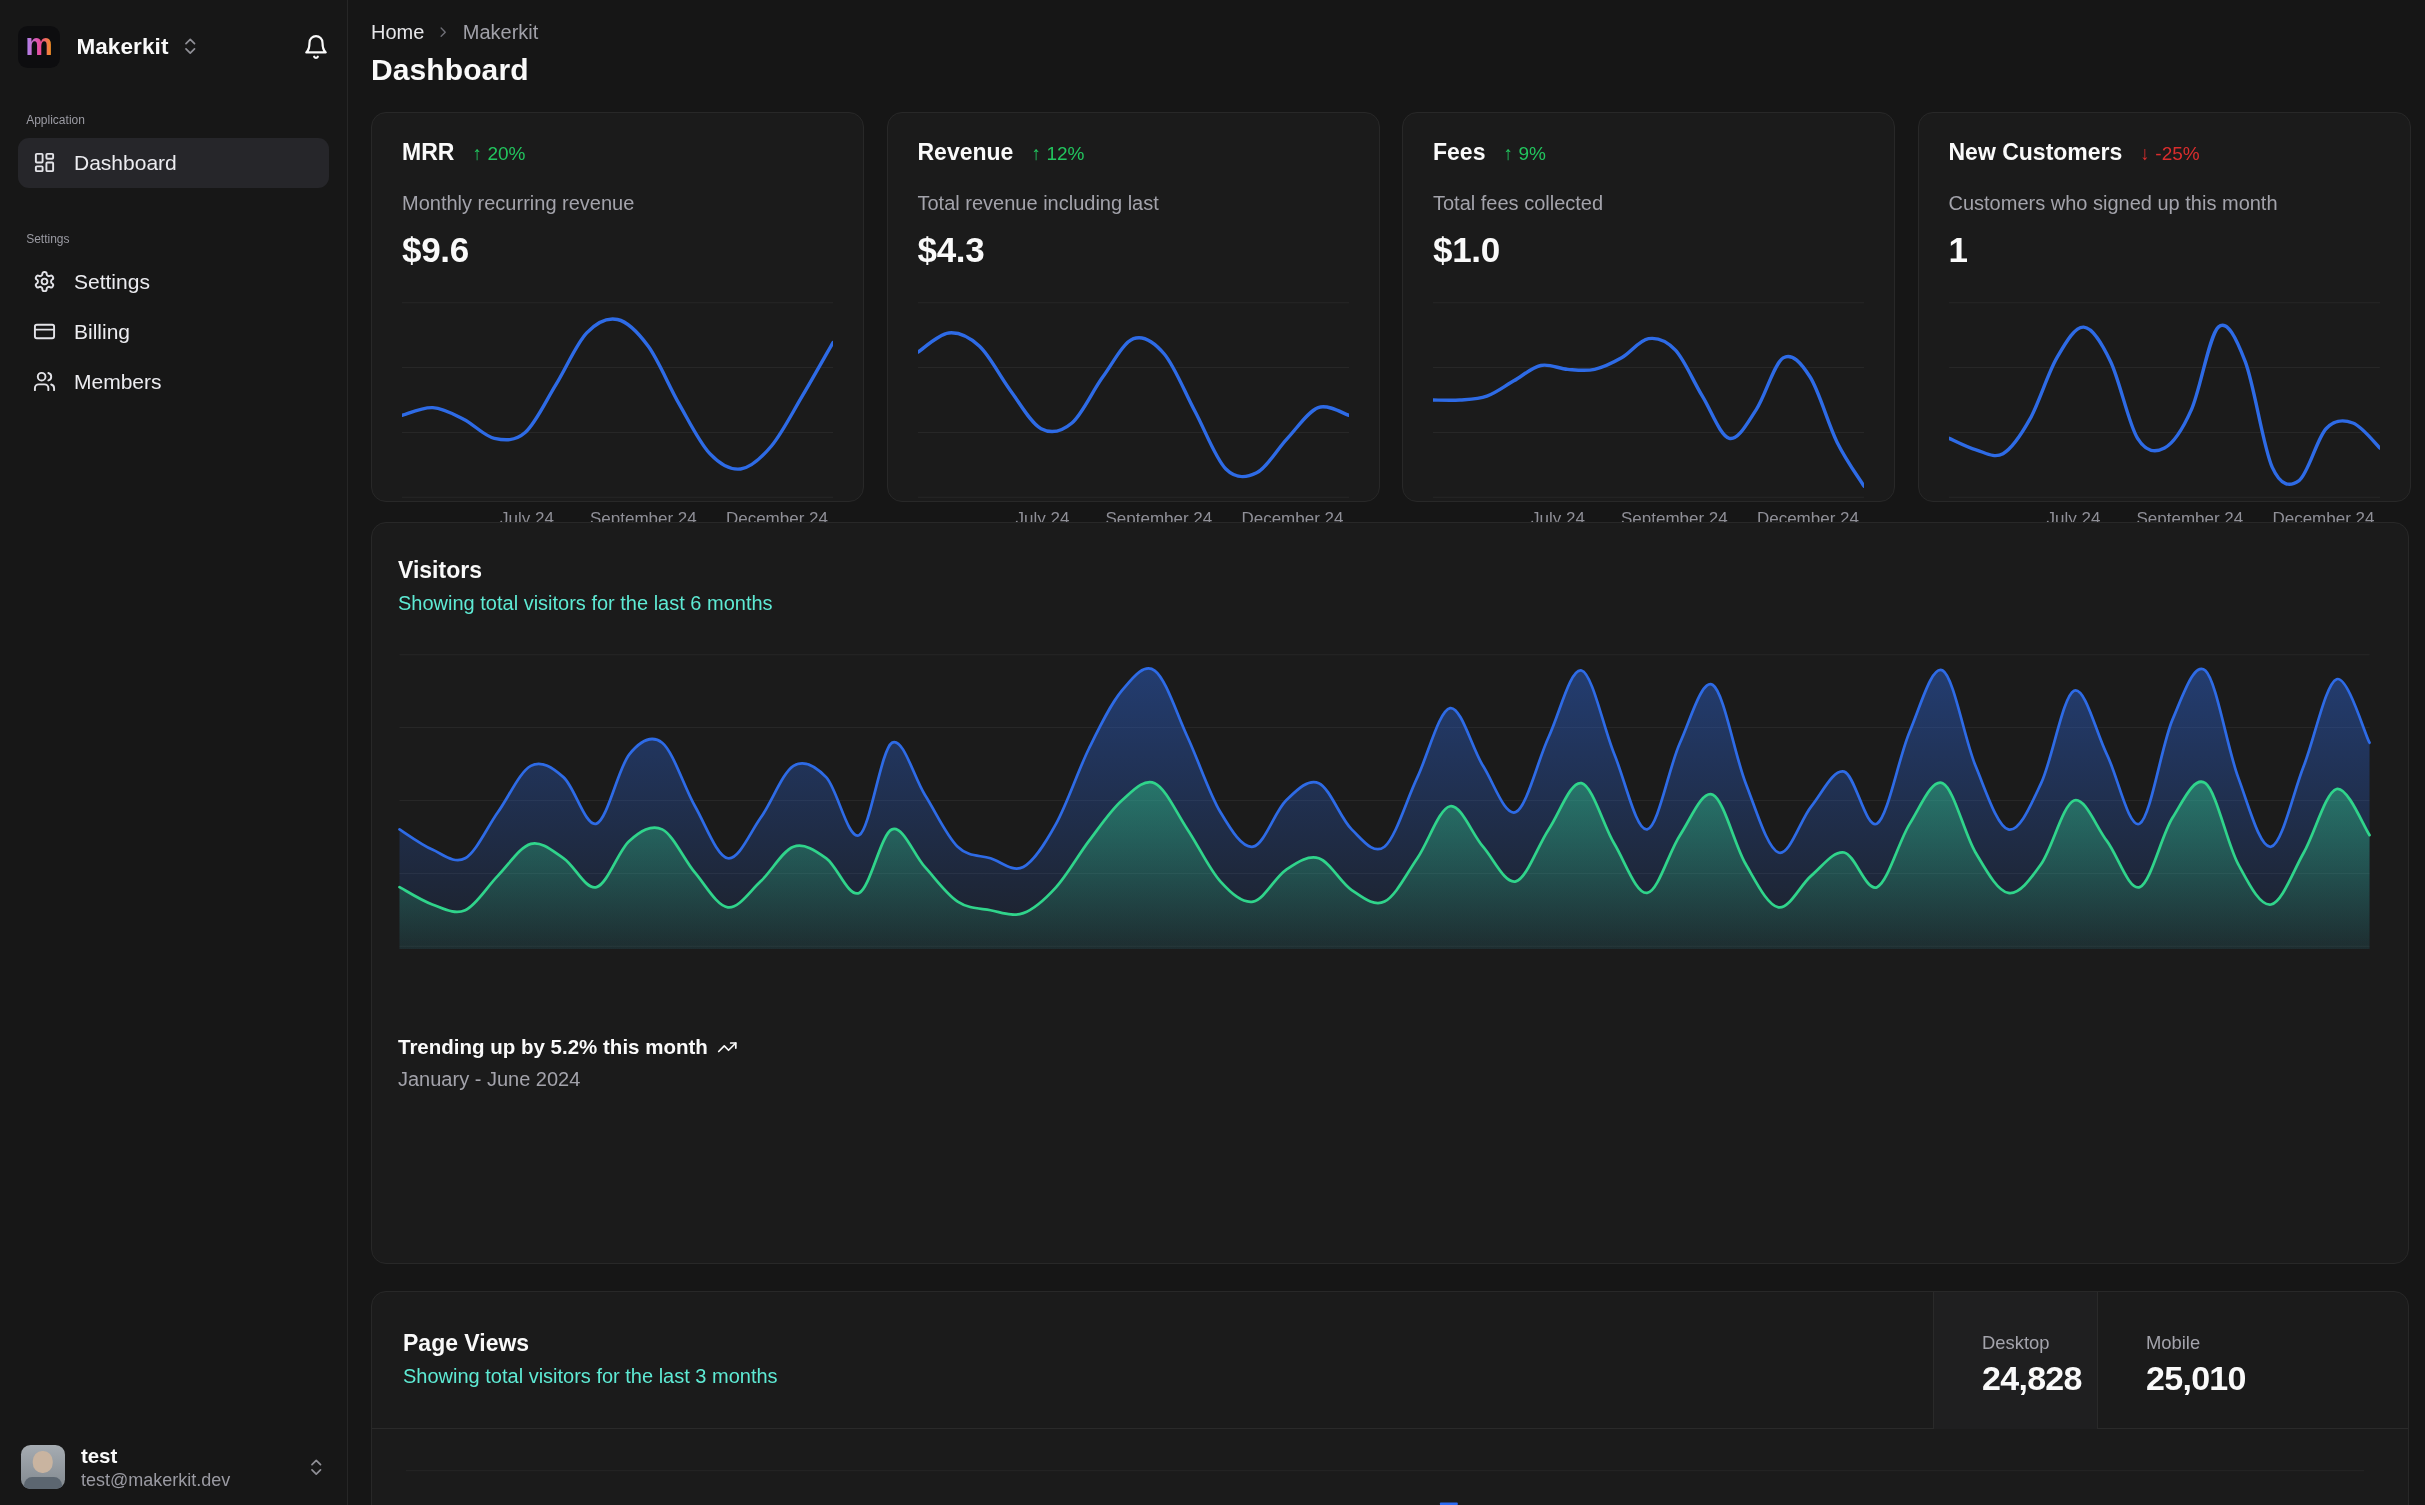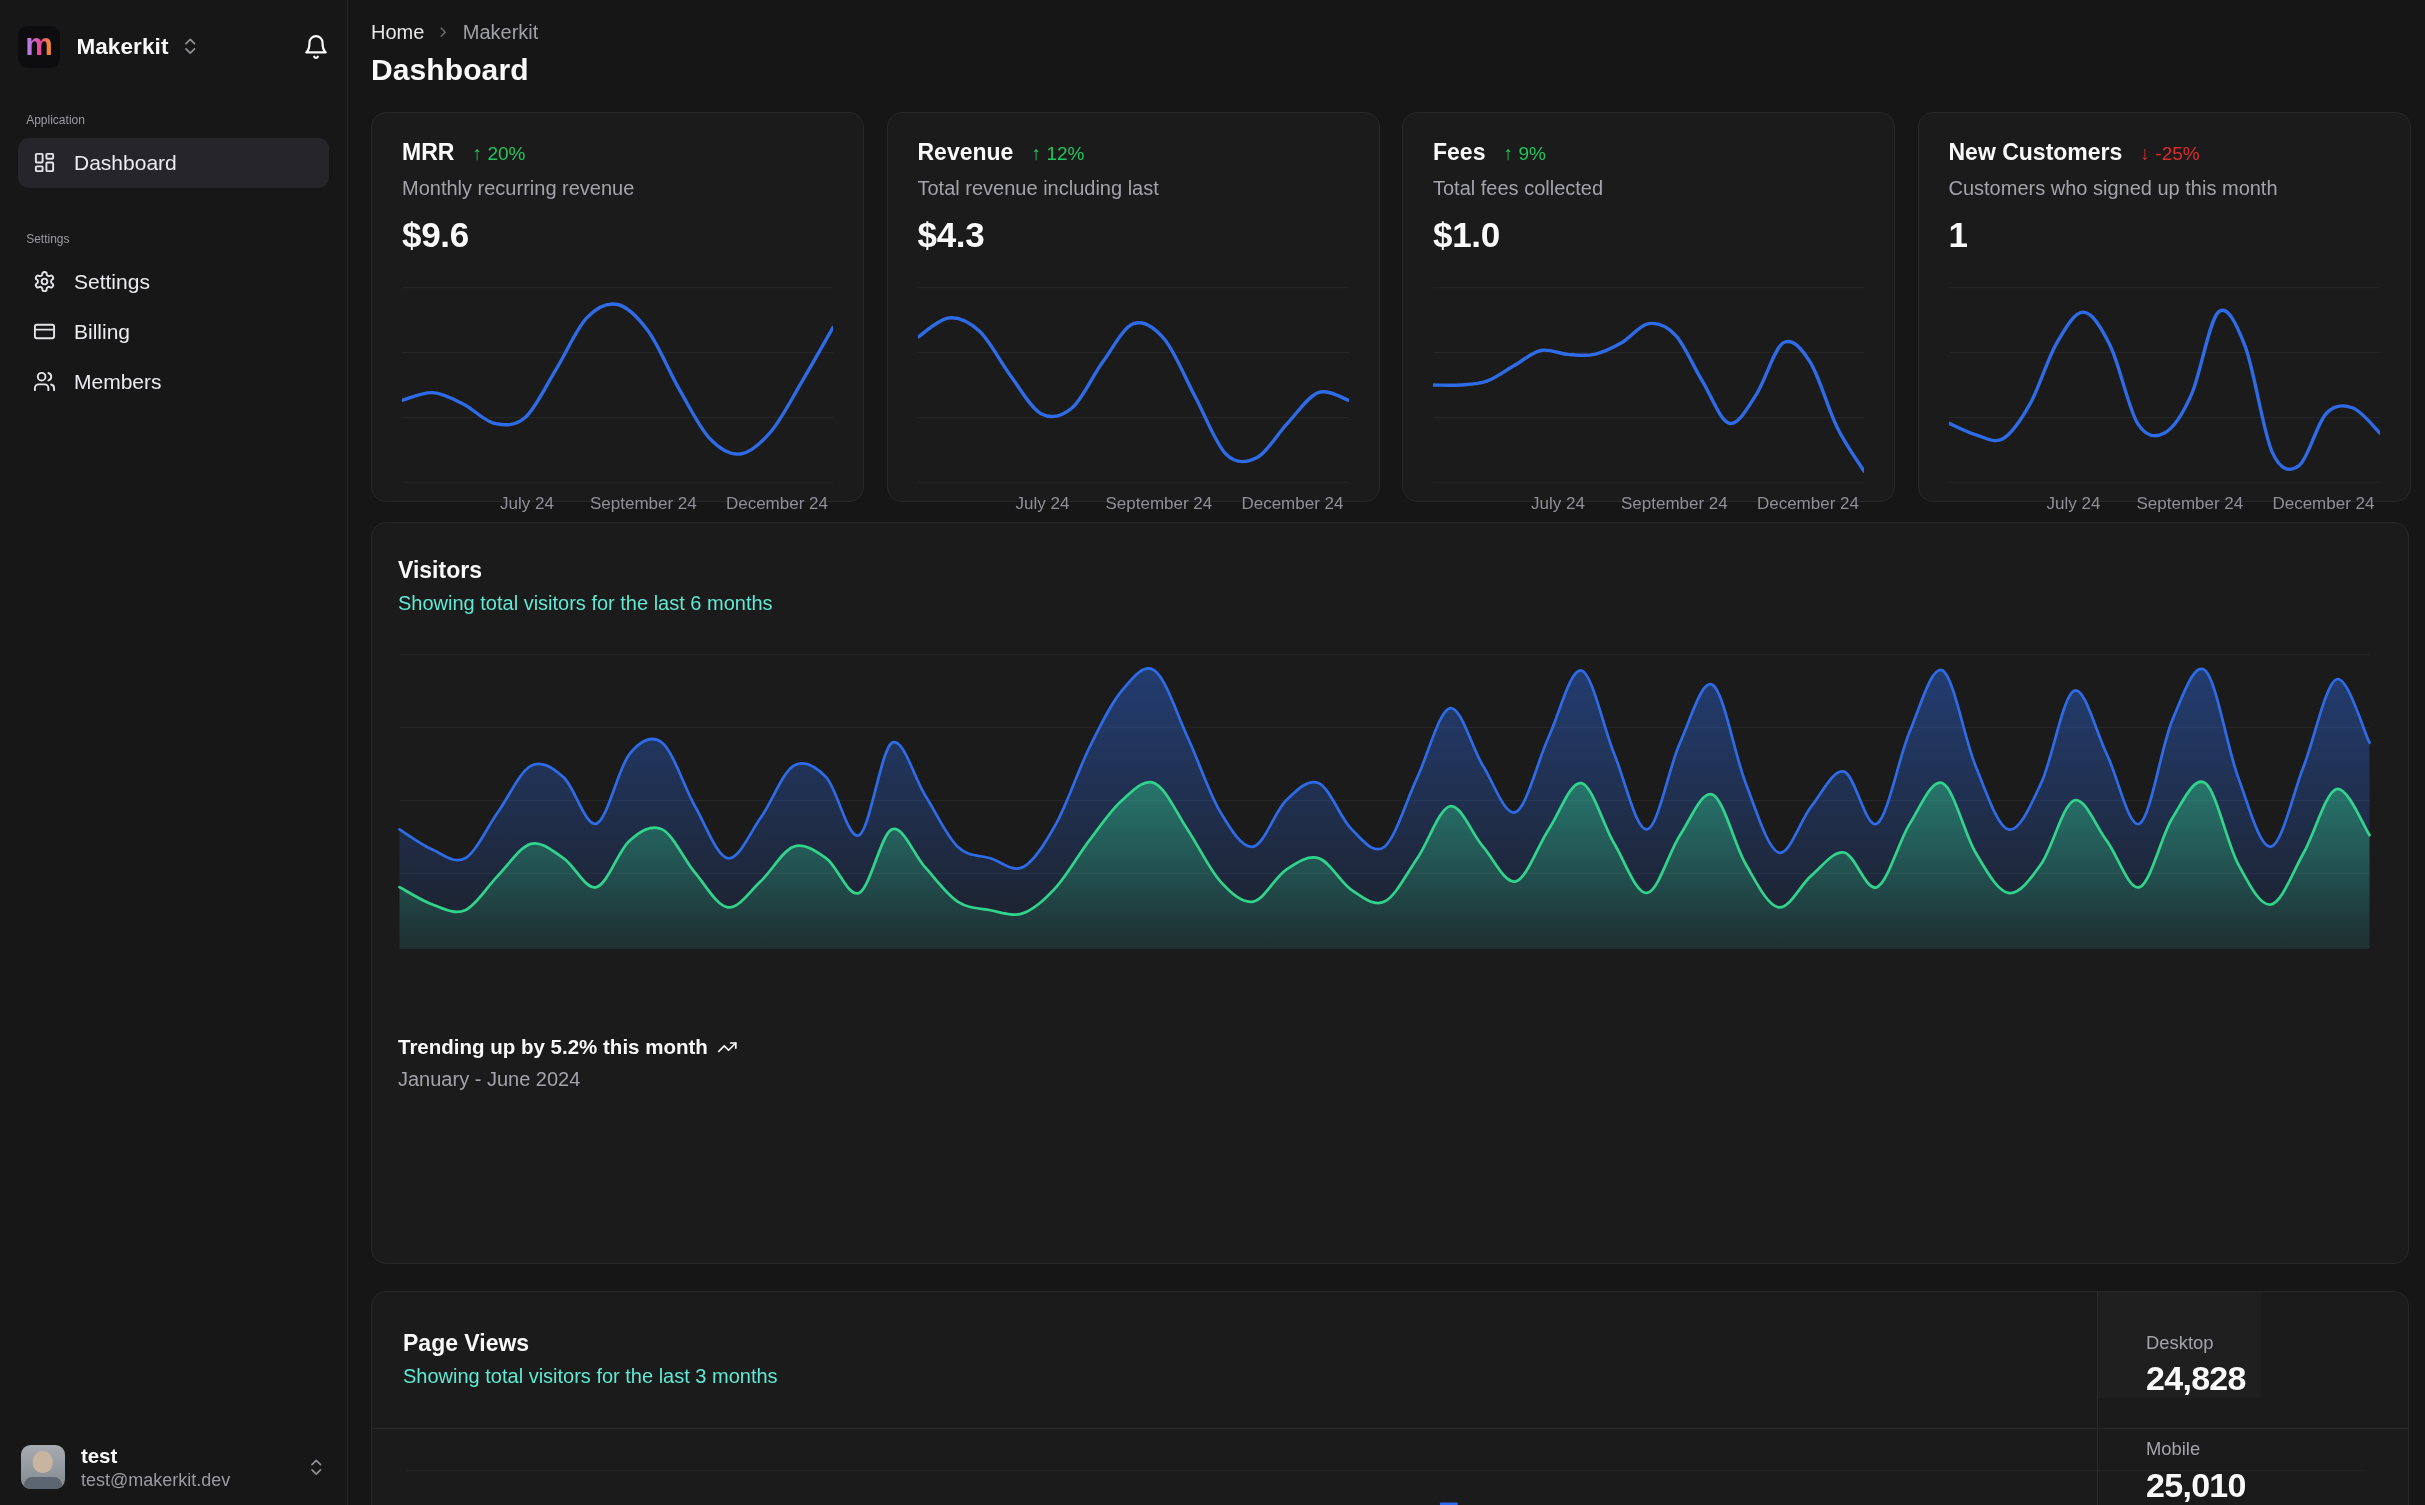--- a/index.html
+++ b/index.html
@@ -76,42 +76,42 @@
   .cards { display:grid; grid-template-columns:repeat(4,1fr); gap:22.5px; margin-top:24.6px; }
   .card {
     background:#1b1b1b; border:0.7px solid #282828; border-radius:15px;
   }
   .stat-card { height:390px; padding:26px 30px; position:relative; }
   .stat-head { display:flex; align-items:baseline; gap:18px; }
   .stat-title { font-size:23px; font-weight:600; }
   .trend { font-size:19px; display:flex; align-items:center; gap:5.5px; }
   .trend.up { color:#22c55e; }
   .trend.down { color:#d92d2d; }
-  .stat-desc { font-size:20px; color:#a3a3ab; margin-top:11px; }
+  .stat-desc { font-size:20px; color:#a3a3ab; margin-top:26px; }
   .stat-value { font-size:35px; font-weight:700; margin-top:15px; letter-spacing:-0.3px; }
   .spark { position:relative; margin-top:30px; height:200px; }
   .spark-labels { position:relative; height:20.5px; margin-top:9.6px; }
   .spark-labels span {
     position:absolute; transform:translateX(-50%); font-size:17px; color:#8f8f97; white-space:nowrap;
   }
   .sl-0 { left:29%; } .sl-1 { left:56%; } .sl-2 { left:87%; }
 
   
   .visitors-card { margin-top:20px; height:742px; padding:34px 26px; position:relative; }
   .sec-title { font-size:23px; font-weight:600; }
   .sec-sub { font-size:20px; color:#5eead4; margin-top:8.2px; }
   .visitors-chart { margin-top:37px; height:297px; position:relative; }
   .vc-footer { margin-top:86px; }
   .vc-bold { font-size:20.5px; font-weight:600; display:flex; align-items:center; gap:9.6px; }
   .vc-range { font-size:20px; color:#a3a3ab; margin-top:9.6px; }
 
   
   .pv-card { margin-top:27px; height:553px; position:relative; overflow:hidden; }
   .pv-header { height:137px; border-bottom:0.7px solid #2a2a2a; padding:38px 31px 0; }
-  .pv-toggle { position:absolute; top:0; right:0; height:137px; display:flex;flex-direction:column; }
+  .pv-toggle { position:absolute; top:0; right:0; height:137px; display:flex; }
   .pv-seg {
     height:100%; border-left:0.7px solid #2a2a2a; padding:40px 0 0 48px; cursor:pointer;
   }
   .pv-seg.active { background:#1f1f20; }
   .pv-seg-desktop { width:164px; }
   .pv-seg-mobile { width:311px; }
   .pv-seg-label { font-size:18.4px; color:#a3a3ab; }
   .pv-seg-value { font-size:34px; font-weight:700; margin-top:5.5px; letter-spacing:-0.7px; }
   .pv-chart { position:absolute; left:34px; right:44px; top:156px; height:389px; }
 </style>

